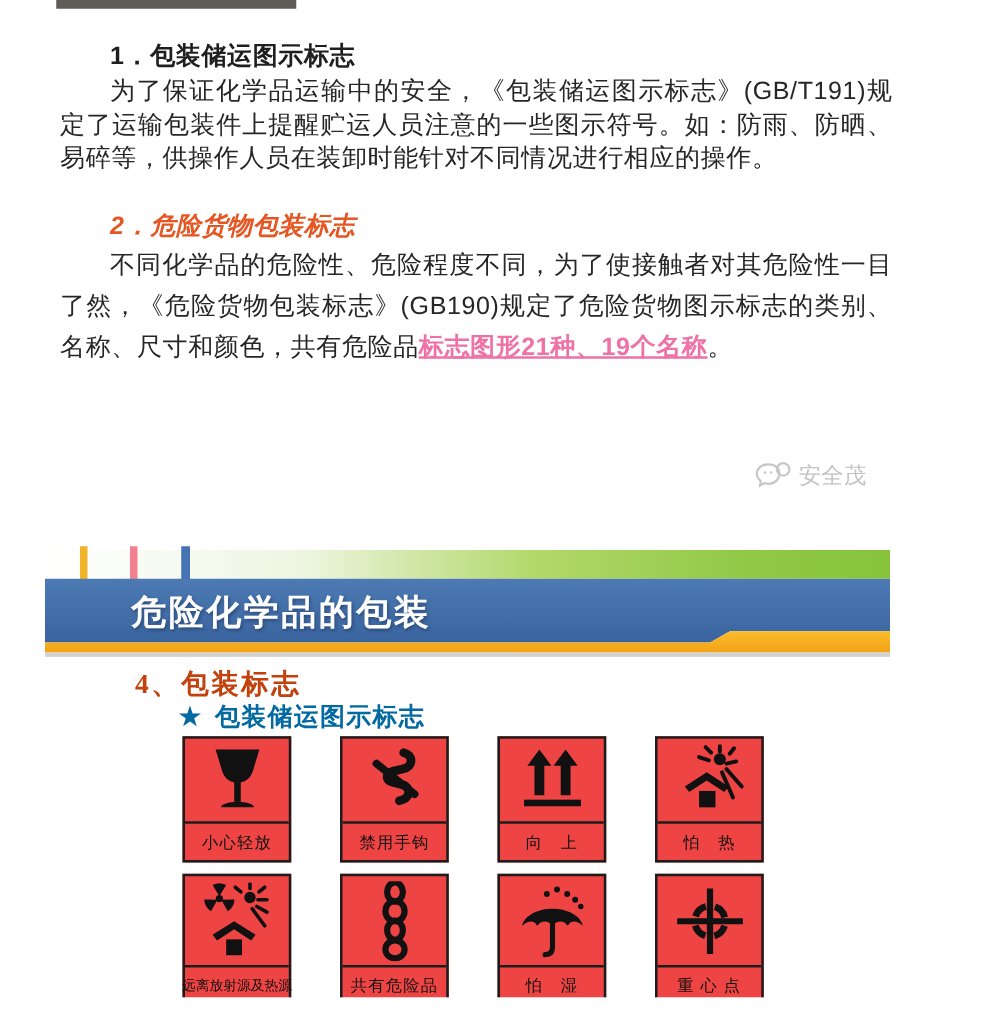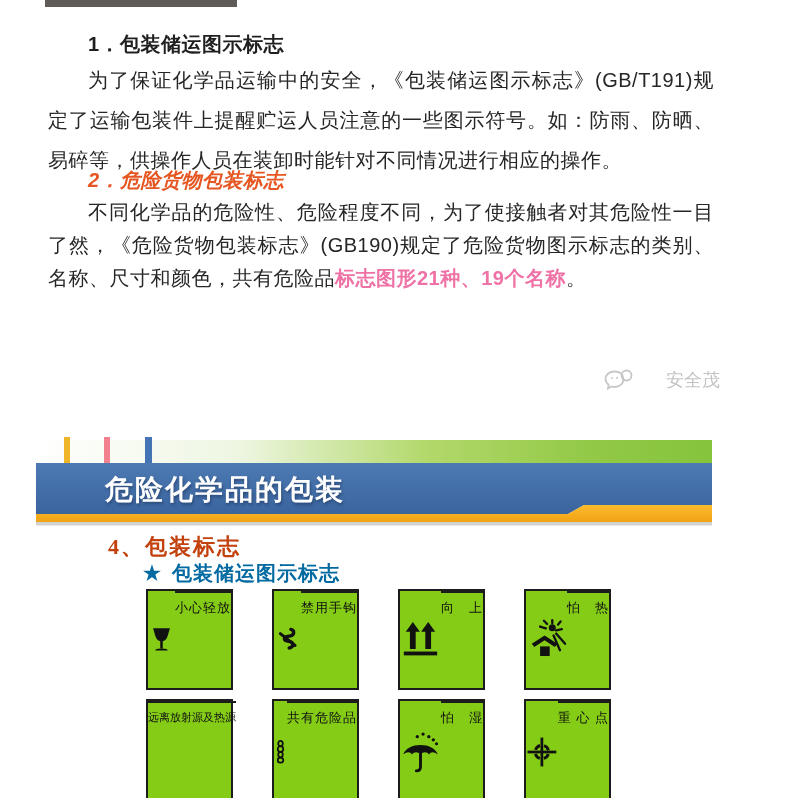--- a/index.html
+++ b/index.html
@@ -4,50 +4,50 @@
 <style>
   html,body{margin:0;padding:0;}
   body{background:#ffffff;font-family:"Liberation Sans",sans-serif;}
   .page{position:relative;width:798px;height:798px;background:#ffffff;overflow:hidden;margin:0 auto;}
 
   
   .top-artifact{position:absolute;left:45px;top:0;width:192px;height:7px;background:#433e39;opacity:.85;}
 
   
   .h1{position:absolute;left:88px;top:31px;font-size:20px;font-weight:bold;color:#1f1f1f;letter-spacing:.5px;}
-  .p1{position:absolute;left:48px;top:60px;width:666px;font-size:20px;line-height:40px;color:#262626;
+  .p1{position:absolute;left:48px;top:60px;width:666px;font-size:20px;line-height:27px;color:#262626;
       text-align:justify;text-indent:2em;letter-spacing:.5px;}
   .h2{position:absolute;left:88px;top:167px;font-size:20px;font-weight:bold;color:#e55622;letter-spacing:.5px;font-style:italic;}
   .p2{position:absolute;left:48px;top:196px;width:666px;font-size:20px;line-height:33px;color:#262626;
       text-align:justify;text-indent:2em;letter-spacing:.5px;}
-  .hl{color:#ef72a6;font-weight:bold;}
-
-  
-  .watermark{position:absolute;left:604px;top:368px;display:flex;align-items:center;color:#c3c3c3;gap:27px;}
+  .hl{color:#ef72a6;font-weight:bold;text-decoration:underline;}
+
+  
+  .watermark{position:absolute;left:604px;top:368px;display:flex;align-items:center;color:#c3c3c3;}
   .watermark svg{display:block;margin-right:5px;}
   .wm-text{font-size:18px;color:#c3c3c3;}
 
   
   .banner{position:absolute;left:36px;top:435px;width:676px;height:95px;}
   .banner svg{position:absolute;left:0;top:0;}
   .banner-title{position:absolute;left:24px;top:36px;font-size:28px;font-weight:bold;color:#ffffff;
       letter-spacing:2px;text-shadow:1px 2px 3px rgba(25,45,80,.55);margin-left:45px;}
 
   
   .sec-h{position:absolute;left:108px;top:532px;font-size:22px;color:#c2410c;
       font-family:"Liberation Serif",serif;font-weight:600;letter-spacing:2px;}
   .sec-sub{position:absolute;left:143px;top:560px;font-size:20px;color:#0369a1;
       font-family:"Liberation Serif",serif;font-weight:700;letter-spacing:1px;}
   .sec-sub .star{margin-right:10px;}
 
   
   .signs{position:absolute;left:146px;top:589px;display:grid;
       grid-template-columns:repeat(4,87px);grid-template-rows:101px 106px;
       column-gap:39px;row-gap:9px;}
-  .sign{border:2px solid #1c1c1c;background:#84cc16;display:flex;box-sizing:border-box;}
+  .sign{border:2px solid #1c1c1c;background:#ef4444;display:flex;flex-direction:column;box-sizing:border-box;}
   .sign-pic{flex:1;display:flex;align-items:center;justify-content:center;overflow:hidden;}
   .sign-label{border-top:2px solid #1c1c1c;height:29px;display:flex;align-items:center;justify-content:center;
       font-size:13px;color:#111;white-space:nowrap;letter-spacing:1px;}
   .sign-label.small{font-size:11px;letter-spacing:0;}
   .sign svg{display:block;}
 </style>
 </head>
 <body>
 
 <div class="page">

